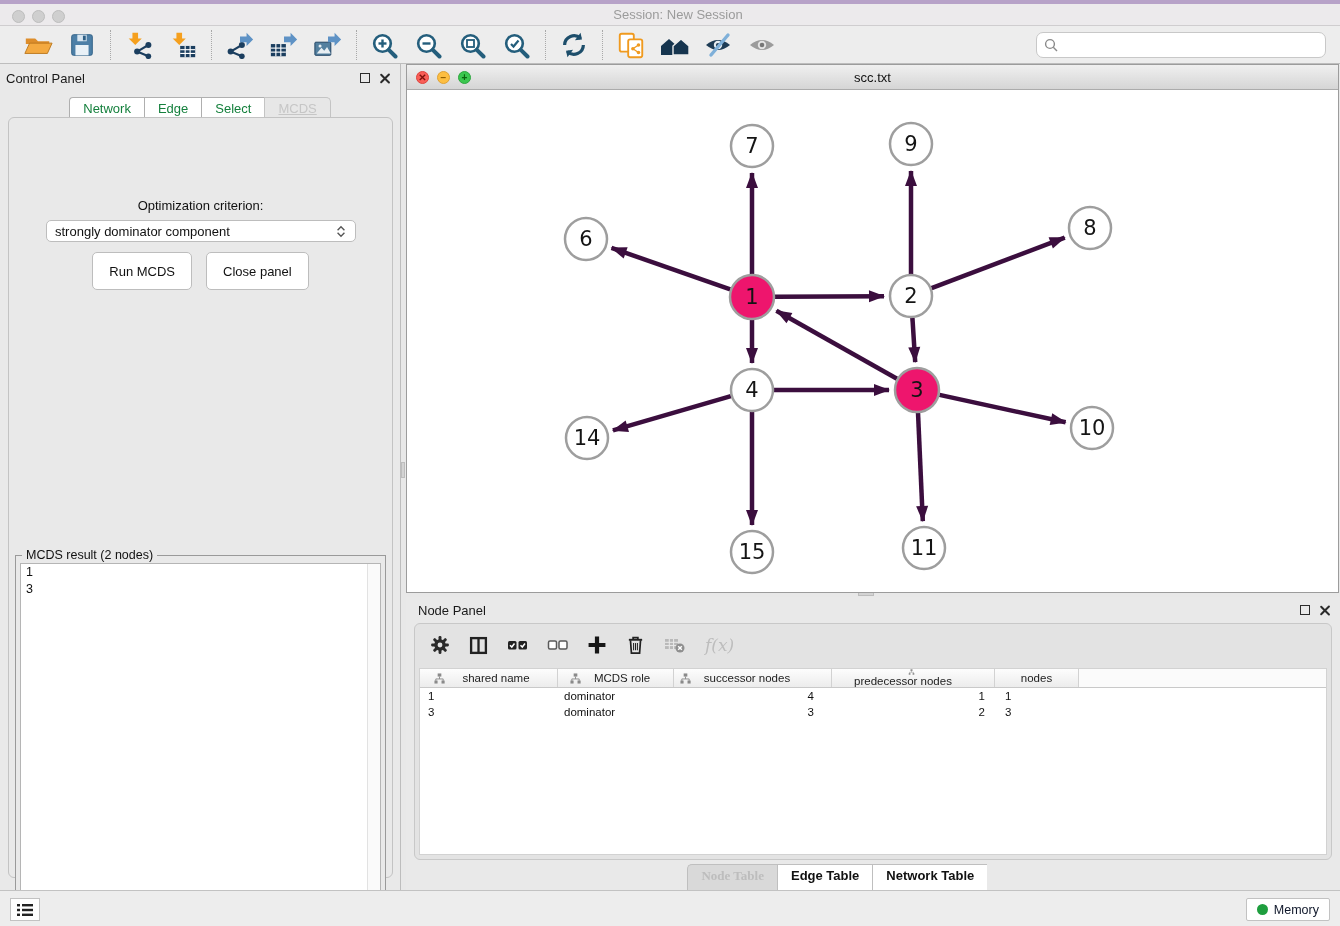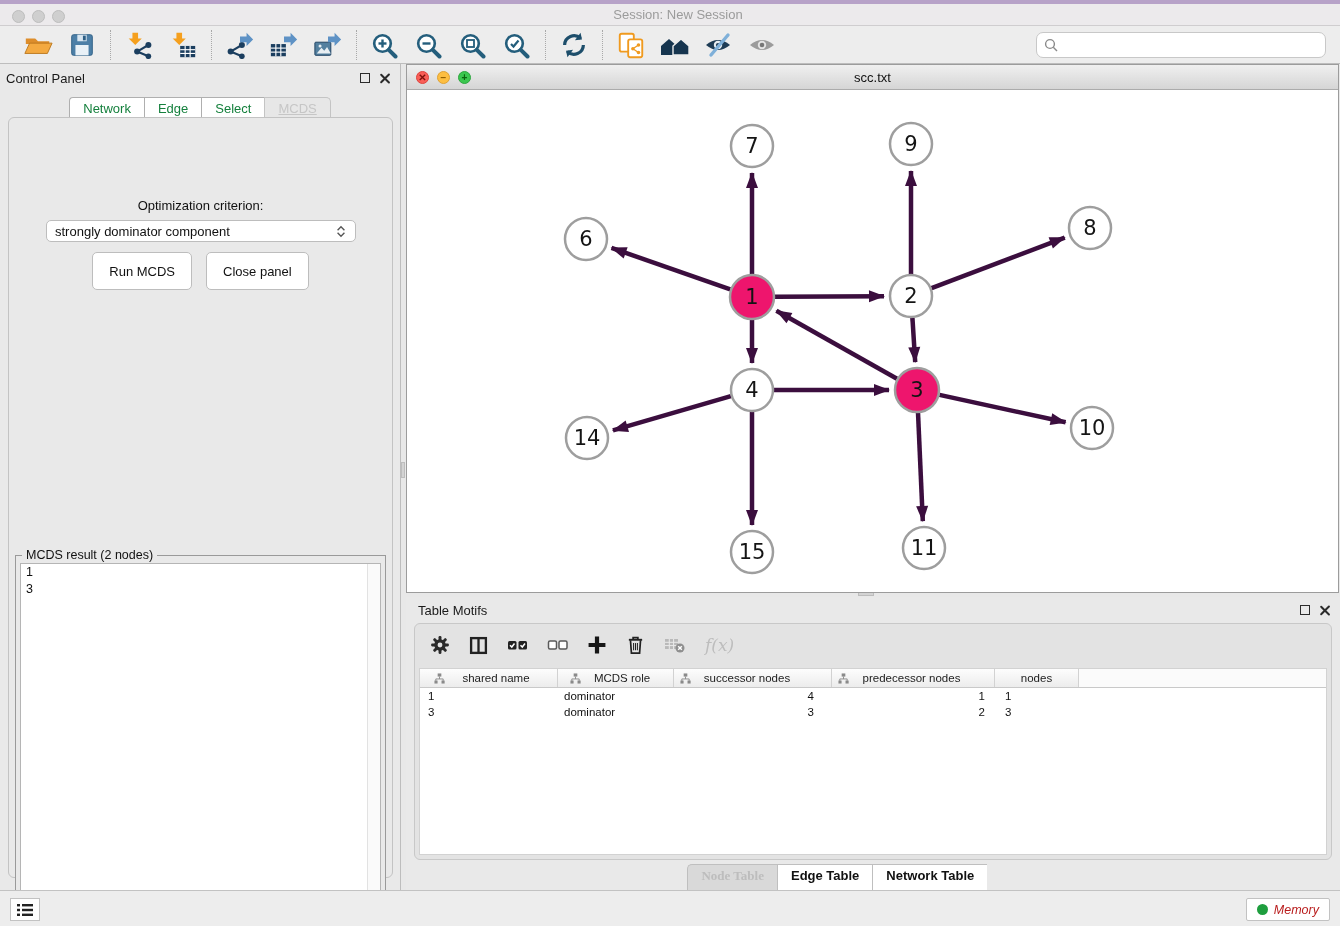--- a/index.html
+++ b/index.html
@@ -77,32 +77,32 @@
   .tp-headrow { display:flex; height:19px; background:linear-gradient(#FDFDFD,#ECECEC); border-bottom:1px solid #C9C9C9; }
   .tp-hcell { display:flex; align-items:center; border-right:1px solid #D2D2D2; position:relative; }
   .tp-hcell .hicon { margin-left:6px; }
   .tp-hcell .hlabel { flex:1; text-align:center; font-size:11.5px; color:#222; padding-right:10px; }
   .tp-hfill { flex:1; background:#FBFBFB; }
   .tp-row { display:flex; height:16px; }
   .tp-cell { font-size:11.5px; color:#111; line-height:16px; white-space:nowrap; overflow:hidden; }
   .c0 { width:138px; padding-left:8px; }
   .c1 { width:116px; padding-left:6px; }
   .c2 { width:158px; text-align:right; padding-right:18px; }
-  .c3 { width:163px; text-align:right; padding-right:10px; }
+  .c3 { width:163px; text-align:right; padding-right:10px;flex-direction:column; }
   .c4 { width:84px; padding-left:10px; }
   .tp-tabs { position:absolute; left:0; right:0; top:267px; display:flex; justify-content:center; }
   .tp-tab { font-size:13px; font-weight:bold; color:#111; background:#FFFFFF; border:1px solid #BFBFBF; border-right:none; padding:3px 13px 4px; cursor:pointer; }
   .tp-tab:first-child { border-radius:5px 0 0 5px; }
   .tp-tab.last { border-right:6px solid #a3a3a3; border-radius:0 5px 5px 0;margin-top:28px; }
   .tp-tab.active { background:#D9D9D9; color:#BDBDBD;font-family:Liberation Serif, serif; }
 
   
   .statusbar { position:absolute; left:0; top:890px; width:1340px; height:36px; background:#EDEDED; border-top:1px solid #C2C2C2; }
   .sb-left-btn { position:absolute; left:10px; top:7px; width:30px; height:23px; background:#FFFFFF; border:1px solid #C2C2C2; display:flex; align-items:center; justify-content:center; cursor:pointer; }
-  .sb-memory { position:absolute; right:10px; top:7px; height:23px; background:#FFFFFF; border:1px solid #C2C2C2; border-radius:2px; display:flex; align-items:center; gap:6px; padding:0 10px; cursor:pointer; font-size:12.5px; color:#b91c1c;font-style:italic; }
+  .sb-memory { position:absolute; right:10px; top:7px; height:23px; background:#FFFFFF; border:1px solid #C2C2C2; border-radius:2px; display:flex; align-items:center; gap:6px; padding:0 10px; cursor:pointer; font-size:12.5px; color:#0f172a; }
   .mem-dot { width:11px; height:11px; border-radius:50%; }
 </style>
 </head>
 <body>
 
 <div id="app">
 
   <div class="mac-titlebar">
     <div class="mac-strip"></div>
     <span class="gray-light" style="left:12px"></span>
@@ -378,21 +378,21 @@
           <circle cx="345" cy="462" r="21" fill="#FFFFFF" stroke="#9E9E9E" stroke-width="2.5"></circle>
           <text x="345" y="462" dy="0.35em" text-anchor="middle" font-size="21" fill="#141414" pointer-events="none">15</text>
           <circle cx="517" cy="458" r="21" fill="#FFFFFF" stroke="#9E9E9E" stroke-width="2.5"></circle>
           <text x="517" y="458" dy="0.35em" text-anchor="middle" font-size="21" fill="#141414" pointer-events="none">11</text>
         </svg>
     </div>
   </div>
 
   <div class="table-panel">
     <div class="panel-header" style="position:absolute;left:0;top:0;width:100%;height:26px;display:flex;align-items:center;">
-      <span class="panel-title" style="margin-left:12px">Table Motifs</span>
+      <span class="panel-title" style="margin-left:12px">Node Panel</span>
       <span class="panel-hdr-btns">
         <span class="float-btn"></span>
         <span class="close-btn"></span>
       </span>
     </div>
 
     <div class="tp-box">
       <div class="tp-toolbar">
         <button class="tp-tool">
           <svg width="20" height="20" viewBox="0 0 18 18">

